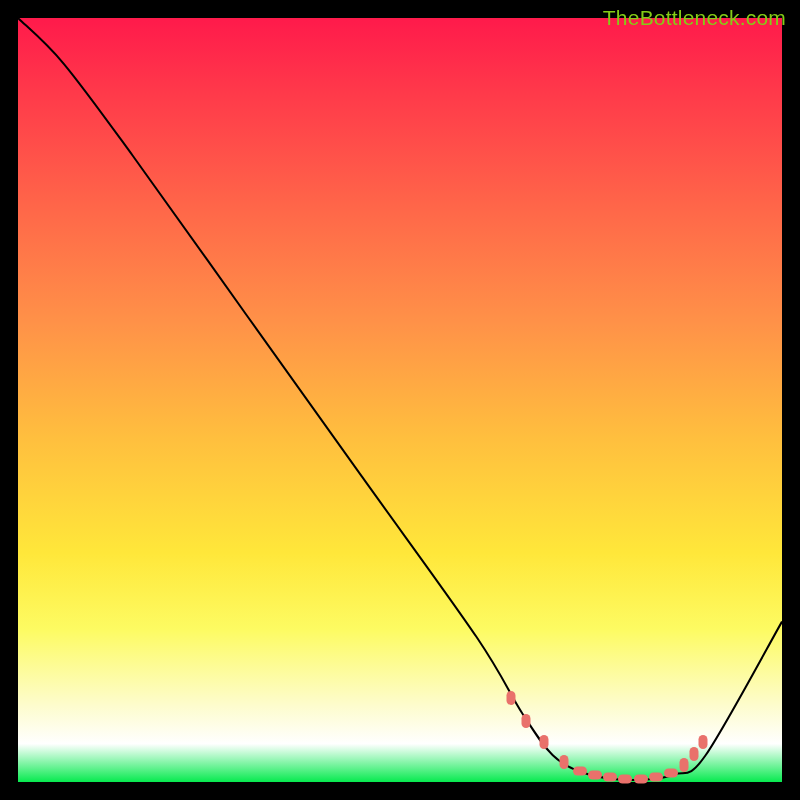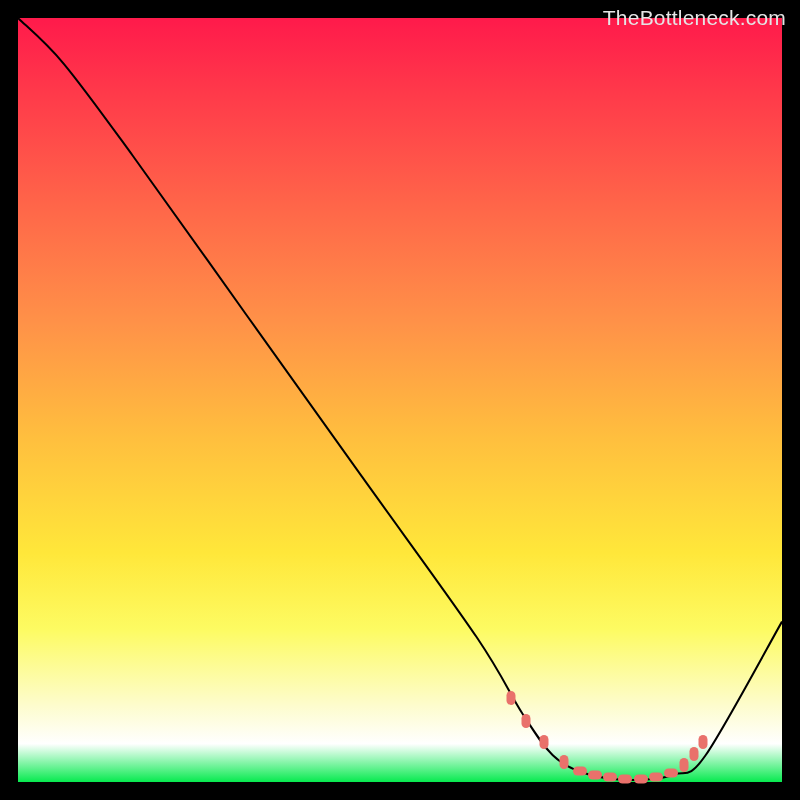--- a/index.html
+++ b/index.html
@@ -65,21 +65,21 @@
     transform: translate(-50%, -50%);
   }
   .dot.h {
     width: 14px;
     height: 9px;
   }
   .watermark {
     position: absolute;
     top: 6px;
     right: 14px;
-    color: #e5e5e5;
+    color: #84cc16;
     font-size: 21px;
     letter-spacing: 0.2px;
     user-select: none;
   }
 </style>
 </head>
 <body>
 
 <div class="frame">
   <div class="plot">

